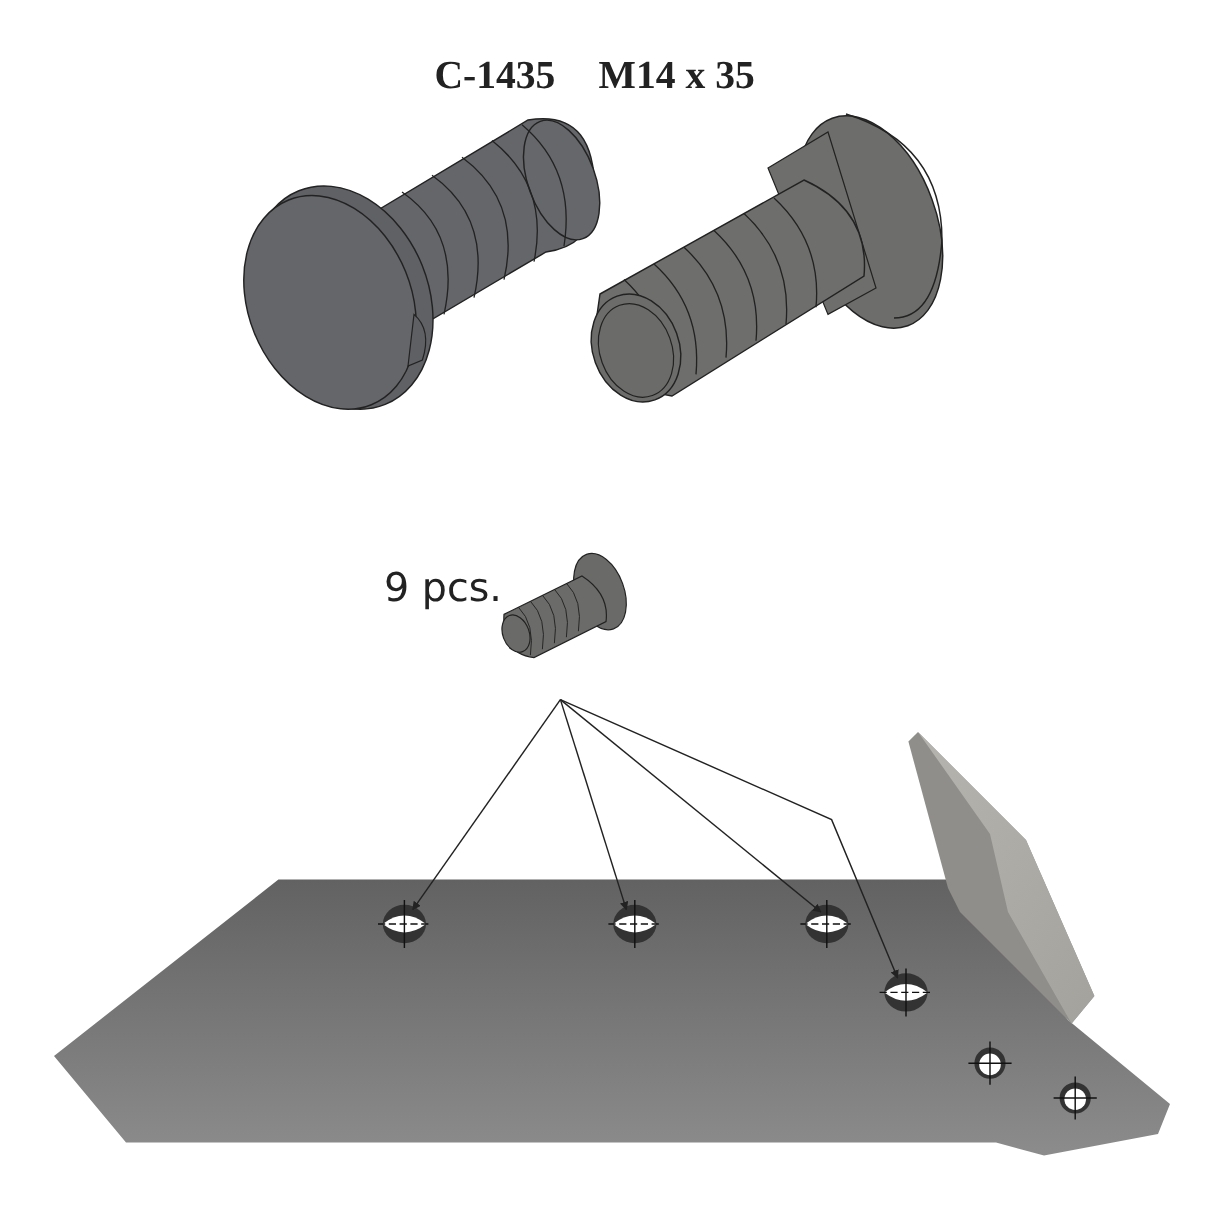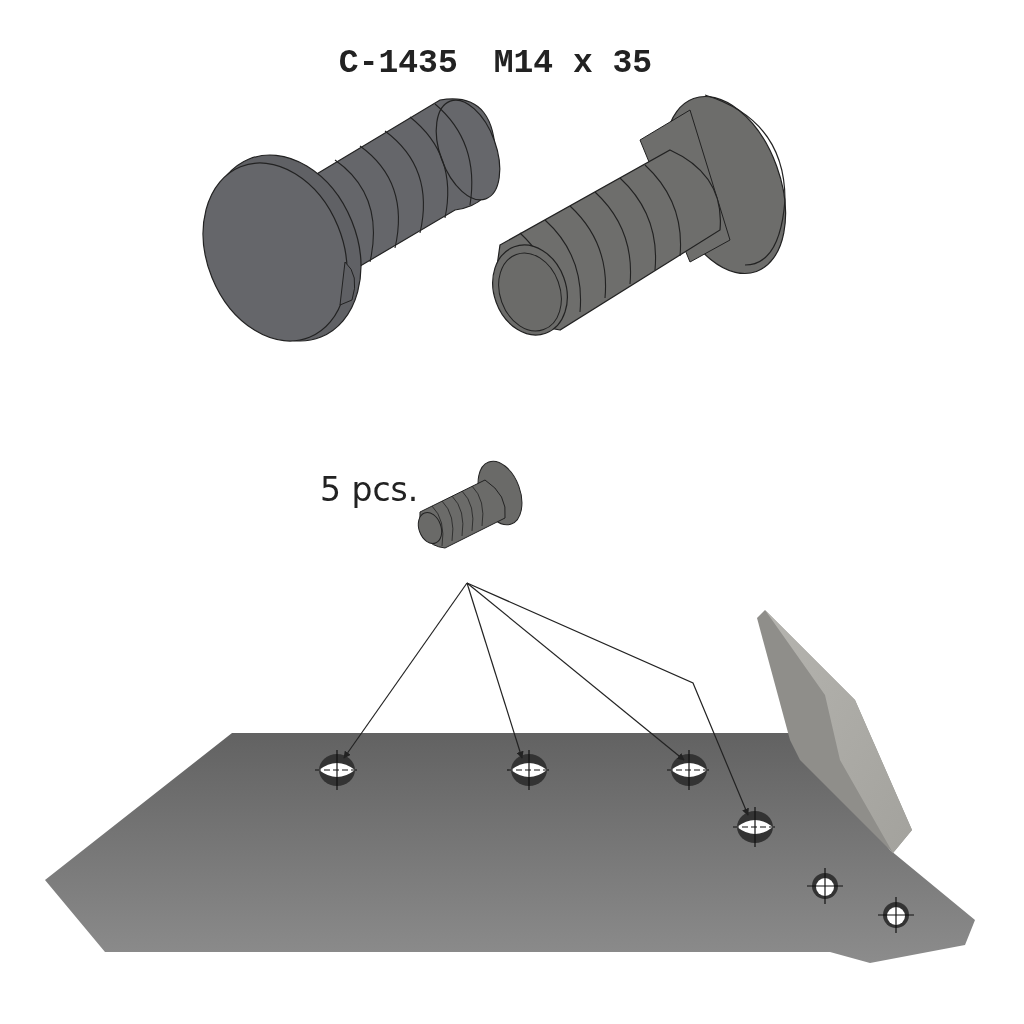--- a/index.html
+++ b/index.html
@@ -1,37 +1,37 @@
 <!DOCTYPE html>
 <html><head>
 <meta charset="utf-8">
 <style>
   html, body { margin:0; padding:0; background:#ffffff; }
   body { width:1024px; height:1024px; position:relative; overflow:hidden; font-family:"Liberation Sans", sans-serif; }
   .title {
     position:absolute; top:45px; left:0; width:991px; text-align:center;
-    font-family:Liberation Mono, monospace; font-weight:bold; font-size:33px; color:#222;
+    font-family:Liberation Serif, serif; font-weight:bold; font-size:33px; color:#222;
     letter-spacing:0px;
   }
   .title span { display:inline-block; }
   .title .gap { width:36px; }
   .qty {
     position:absolute; left:320px; top:470px; font-family:"DejaVu Sans", sans-serif;
     font-size:33px; color:#222;
   }
   svg.diagram { position:absolute; left:0; top:0; }
 </style>
 </head>
 <body>
 
 <div class="title">
   <span>C-1435</span><span class="gap"></span><span>M14 x 35</span>
 </div>
 
-<div class="qty">5 pcs.</div>
+<div class="qty">9 pcs.</div>
 
 <svg class="diagram" width="1024" height="1024" viewBox="0 0 1024 1024" xmlns="http://www.w3.org/2000/svg">
   <defs>
     <linearGradient id="plateGrad" x1="0" y1="0" x2="0" y2="1">
       <stop offset="0" stop-color="#626262"></stop>
       <stop offset="1" stop-color="#8c8c8c"></stop>
     </linearGradient>
     <linearGradient id="wingGrad" x1="0" y1="0" x2="1" y2="1">
       <stop offset="0" stop-color="#b5b4af"></stop>
       <stop offset="1" stop-color="#a3a29d"></stop>

